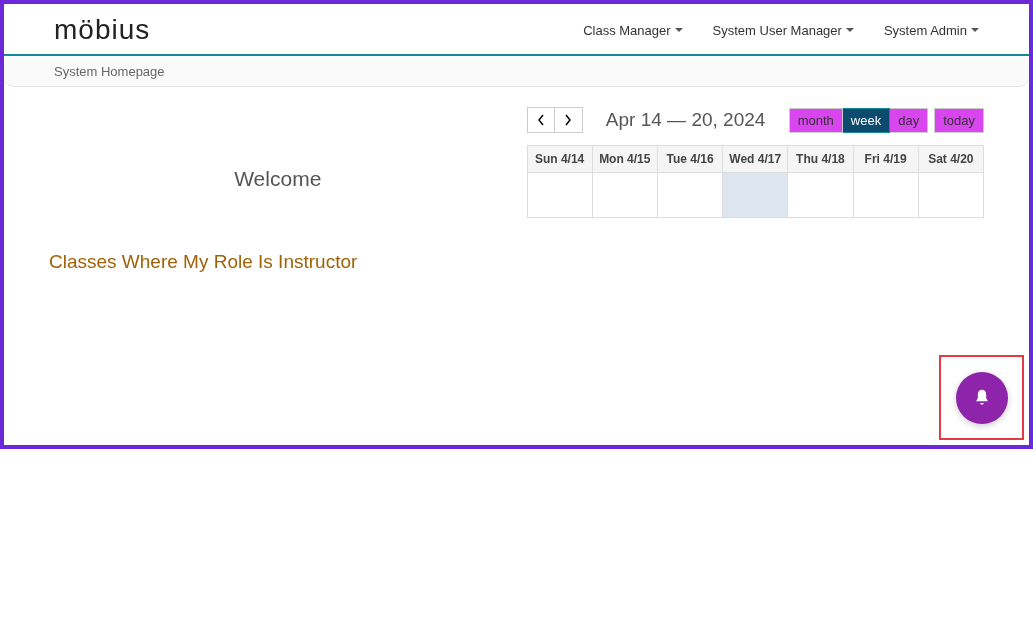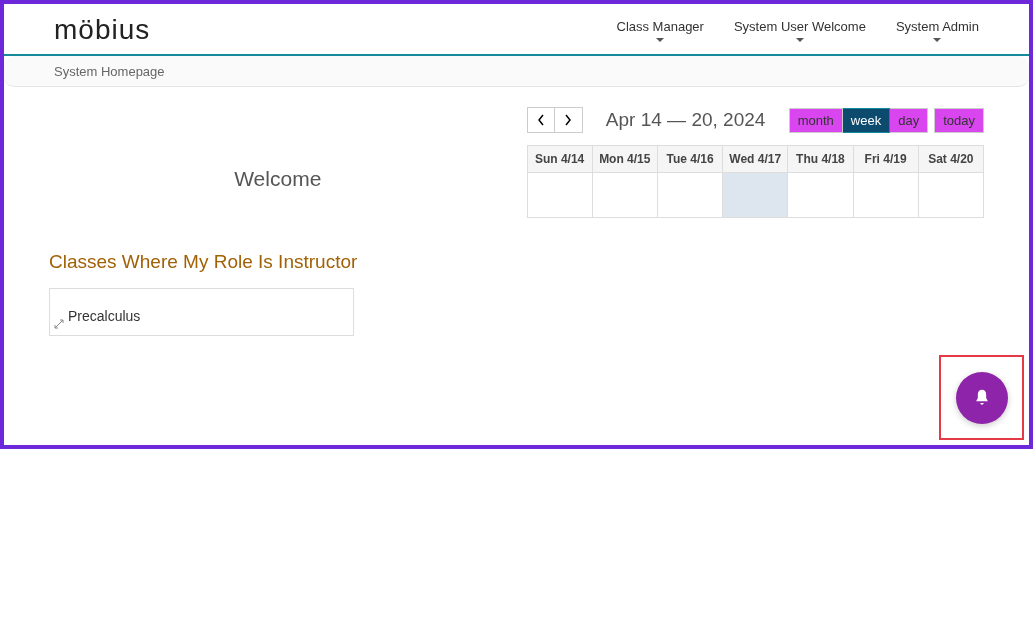--- a/index.html
+++ b/index.html
@@ -34,21 +34,20 @@
       display: flex;
       gap: 30px;
     }
     .nav-item {
       font-size: 13px;
       color: #333;
       cursor: pointer;
       display: flex;
       align-items: center;
       gap: 4px;
-      flex-direction: column;
     }
     .caret-down {
       width: 0; height: 0;
       border-left: 4px solid transparent;
       border-right: 4px solid transparent;
       border-top: 4px solid #555;
       display: inline-block;
     }
     .breadcrumb-bar {
       padding: 6px 50px;
@@ -195,46 +194,38 @@
 <div class="outer-frame">
 
   <div class="header">
     <div class="logo">möbius</div>
     <div class="nav">
       <div class="nav-item">
         <span>Class Manager</span>
         <span class="caret-down"></span>
       </div>
       <div class="nav-item">
-        <span>System User Welcome</span>
+        <span>System User Manager</span>
         <span class="caret-down"></span>
       </div>
       <div class="nav-item">
         <span>System Admin</span>
         <span class="caret-down"></span>
       </div>
     </div>
   </div>
 
   <div class="breadcrumb-bar">
     <span class="breadcrumb">System Homepage</span>
   </div>
 
   <div class="main">
     <div class="left-col">
       <h1 class="welcome">Welcome</h1>
       <h2 class="section-title">Classes Where My Role Is Instructor</h2>
-      <div class="class-card">
-        <span class="class-name">Precalculus</span>
-        <span class="expand-icon">
-          <svg width="10" height="10" viewBox="0 0 10 10">
-              <path d="M1 9 L5 5 M9 1 L5 5 M1 9 L1 6 M1 9 L4 9 M9 1 L9 4 M9 1 L6 1" stroke="#888" stroke-width="1" fill="none"></path>
-            </svg>
-        </span>
-      </div>
     </div>
 
     <div class="right-col">
       <div class="cal-controls">
         <div class="nav-buttons">
           <div class="nav-btn">
             <svg width="8" height="12" viewBox="0 0 8 12">
                 <path d="M6 1 L2 6 L6 11" stroke="#000" stroke-width="1.5" fill="none"></path>
               </svg>
           </div>

